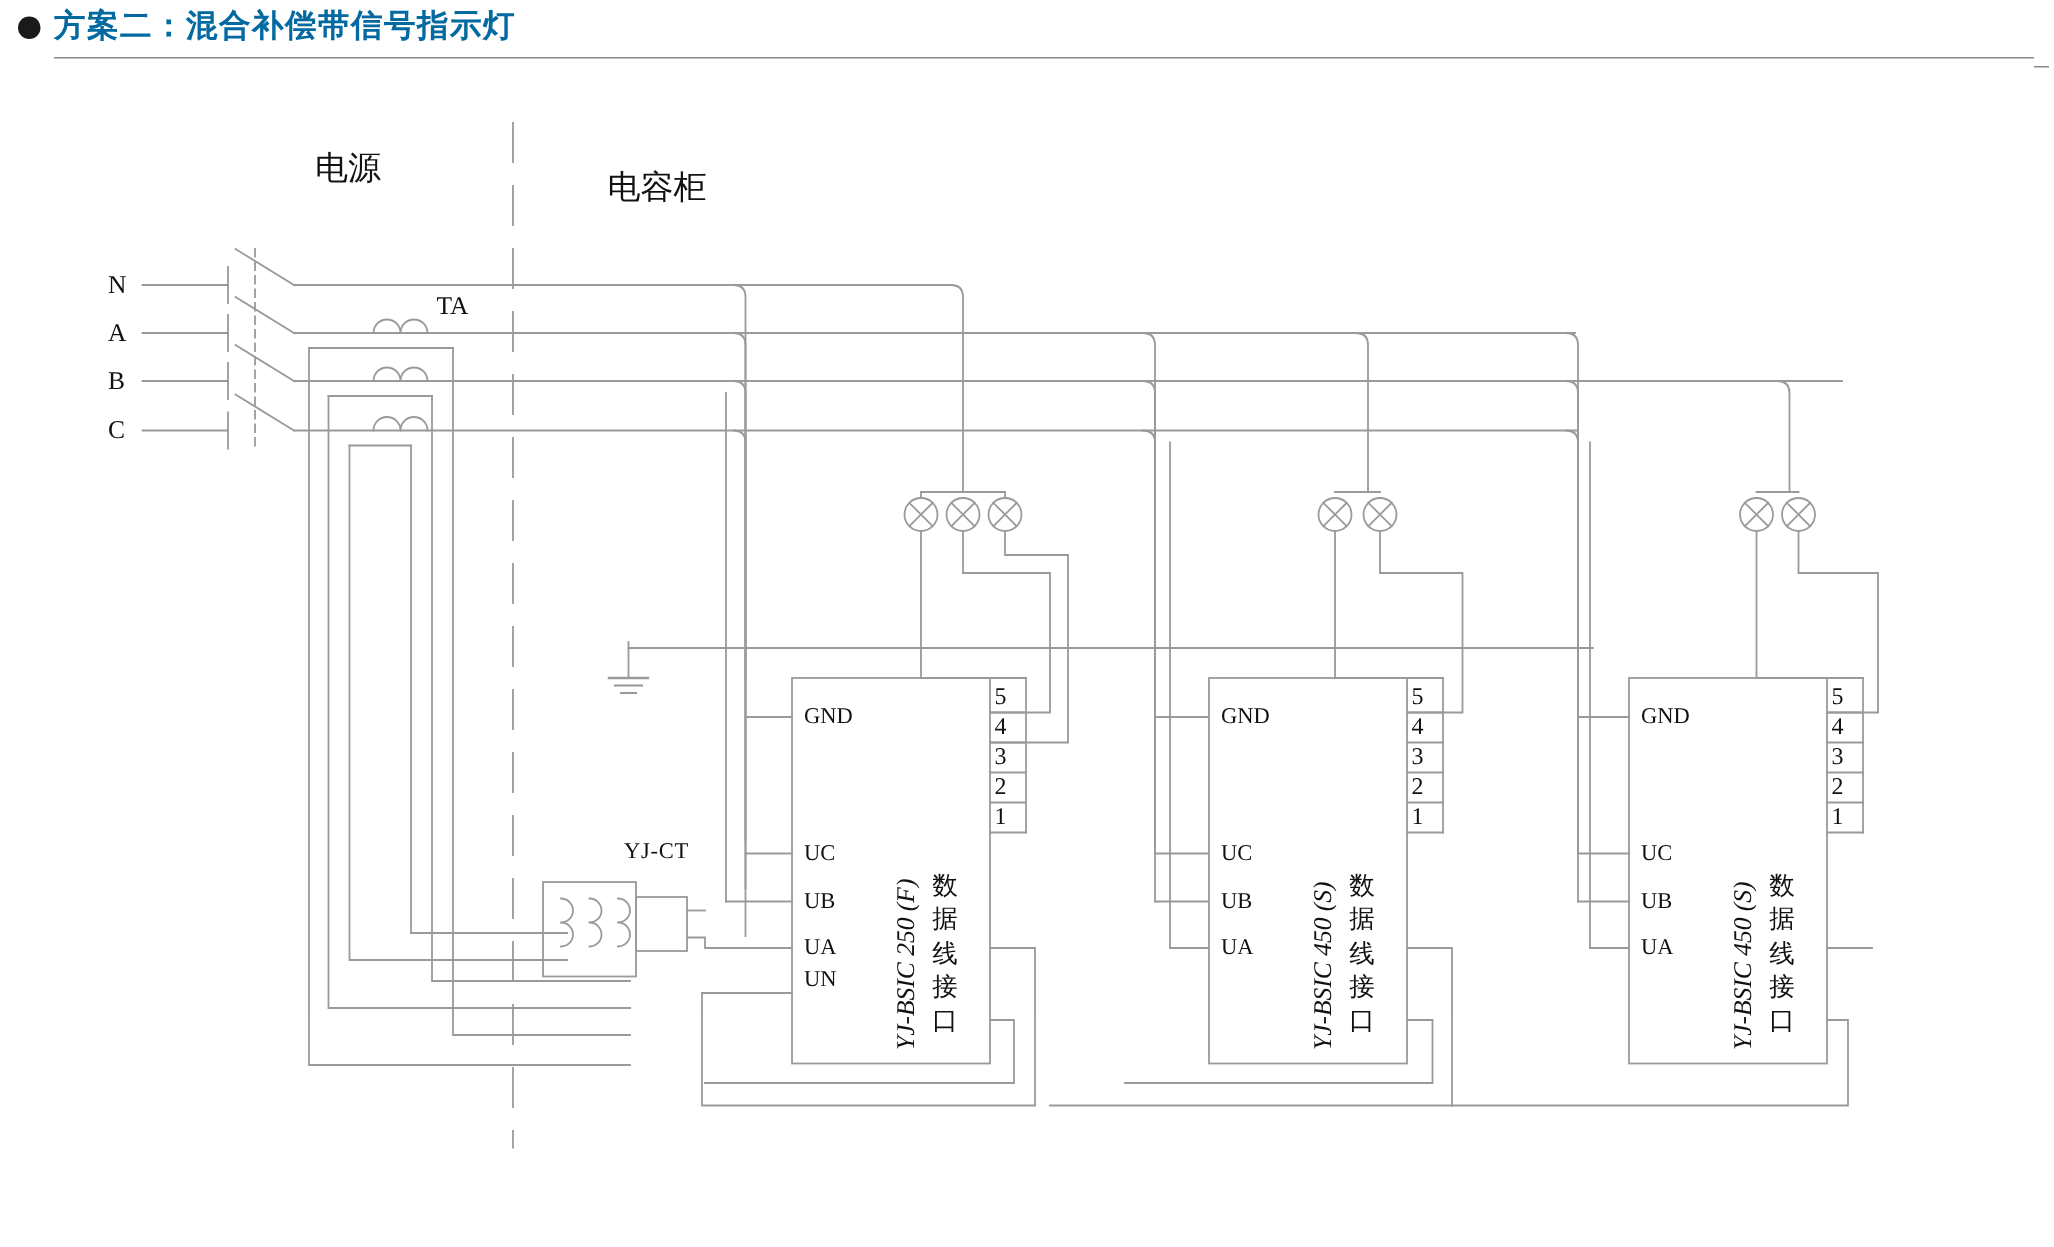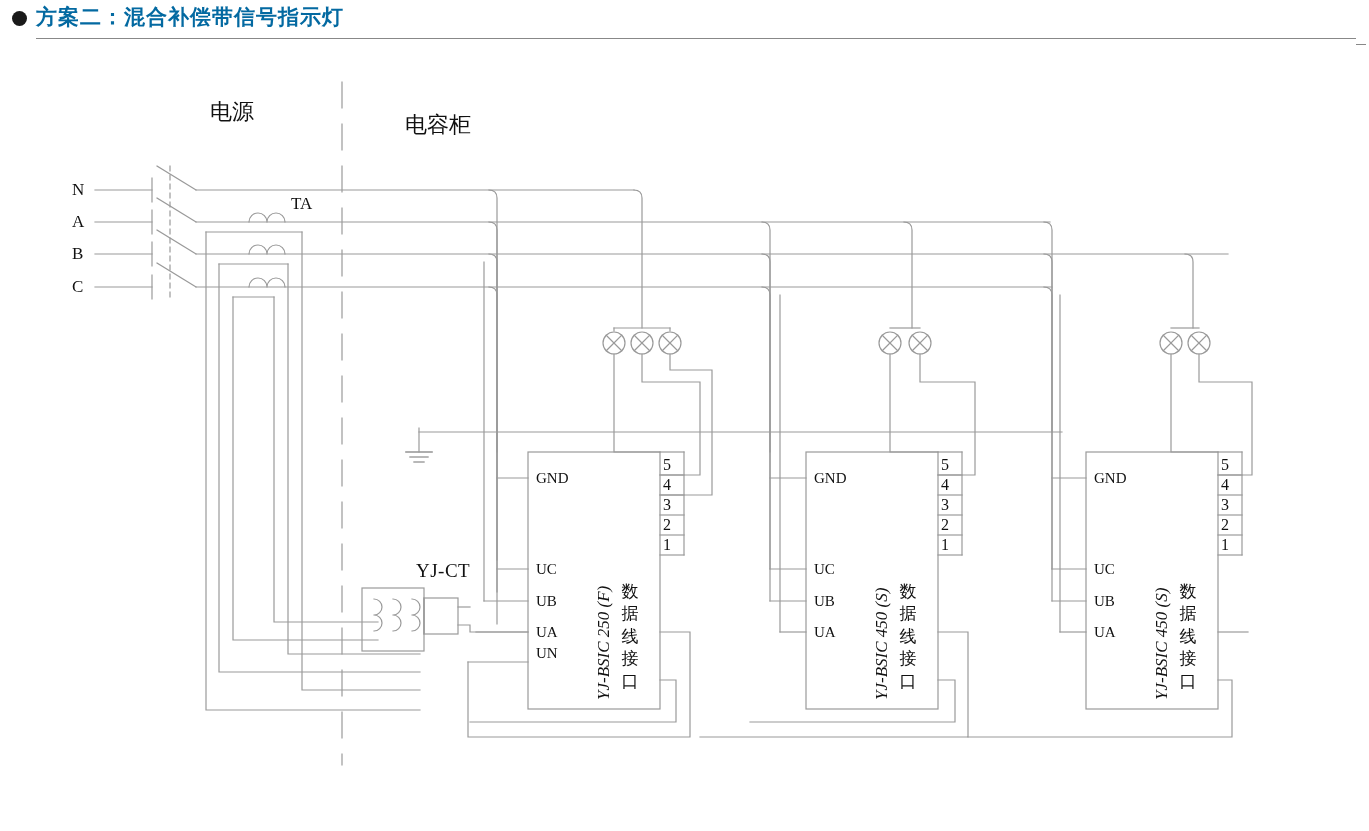--- a/index.html
+++ b/index.html
@@ -31,21 +31,21 @@
   }
 
   
   #wire-layer{position:absolute;left:0;top:0;width:1369px;height:831px;}
 
   
   .lbl{position:absolute;white-space:nowrap;color:#111;}
   .lbl-cn{font-family:"DejaVu Sans", sans-serif;font-size:22px;}
   .lbl-phase{font-family:"Liberation Serif", serif;font-size:17px;}
   .lbl-ta{font-family:"Liberation Serif", serif;font-size:17px;}
-  .lbl-ct{font-family:"Liberation Serif", serif;font-size:19px;letter-spacing:.5px;}
+  .lbl-ct{font-family:"Liberation Serif", serif;font-size:15px;letter-spacing:.5px;}
   .lbl-term{font-family:"Liberation Serif", serif;font-size:15px;}
   .lbl-pin{font-family:"Liberation Serif", serif;font-size:16px;}
 
   
   .mod-name{
     position:absolute;
     font-family:"Liberation Serif", serif;
     font-style:italic;font-size:17px;white-space:nowrap;
     transform-origin:0 0;
     transform:rotate(-90deg);

